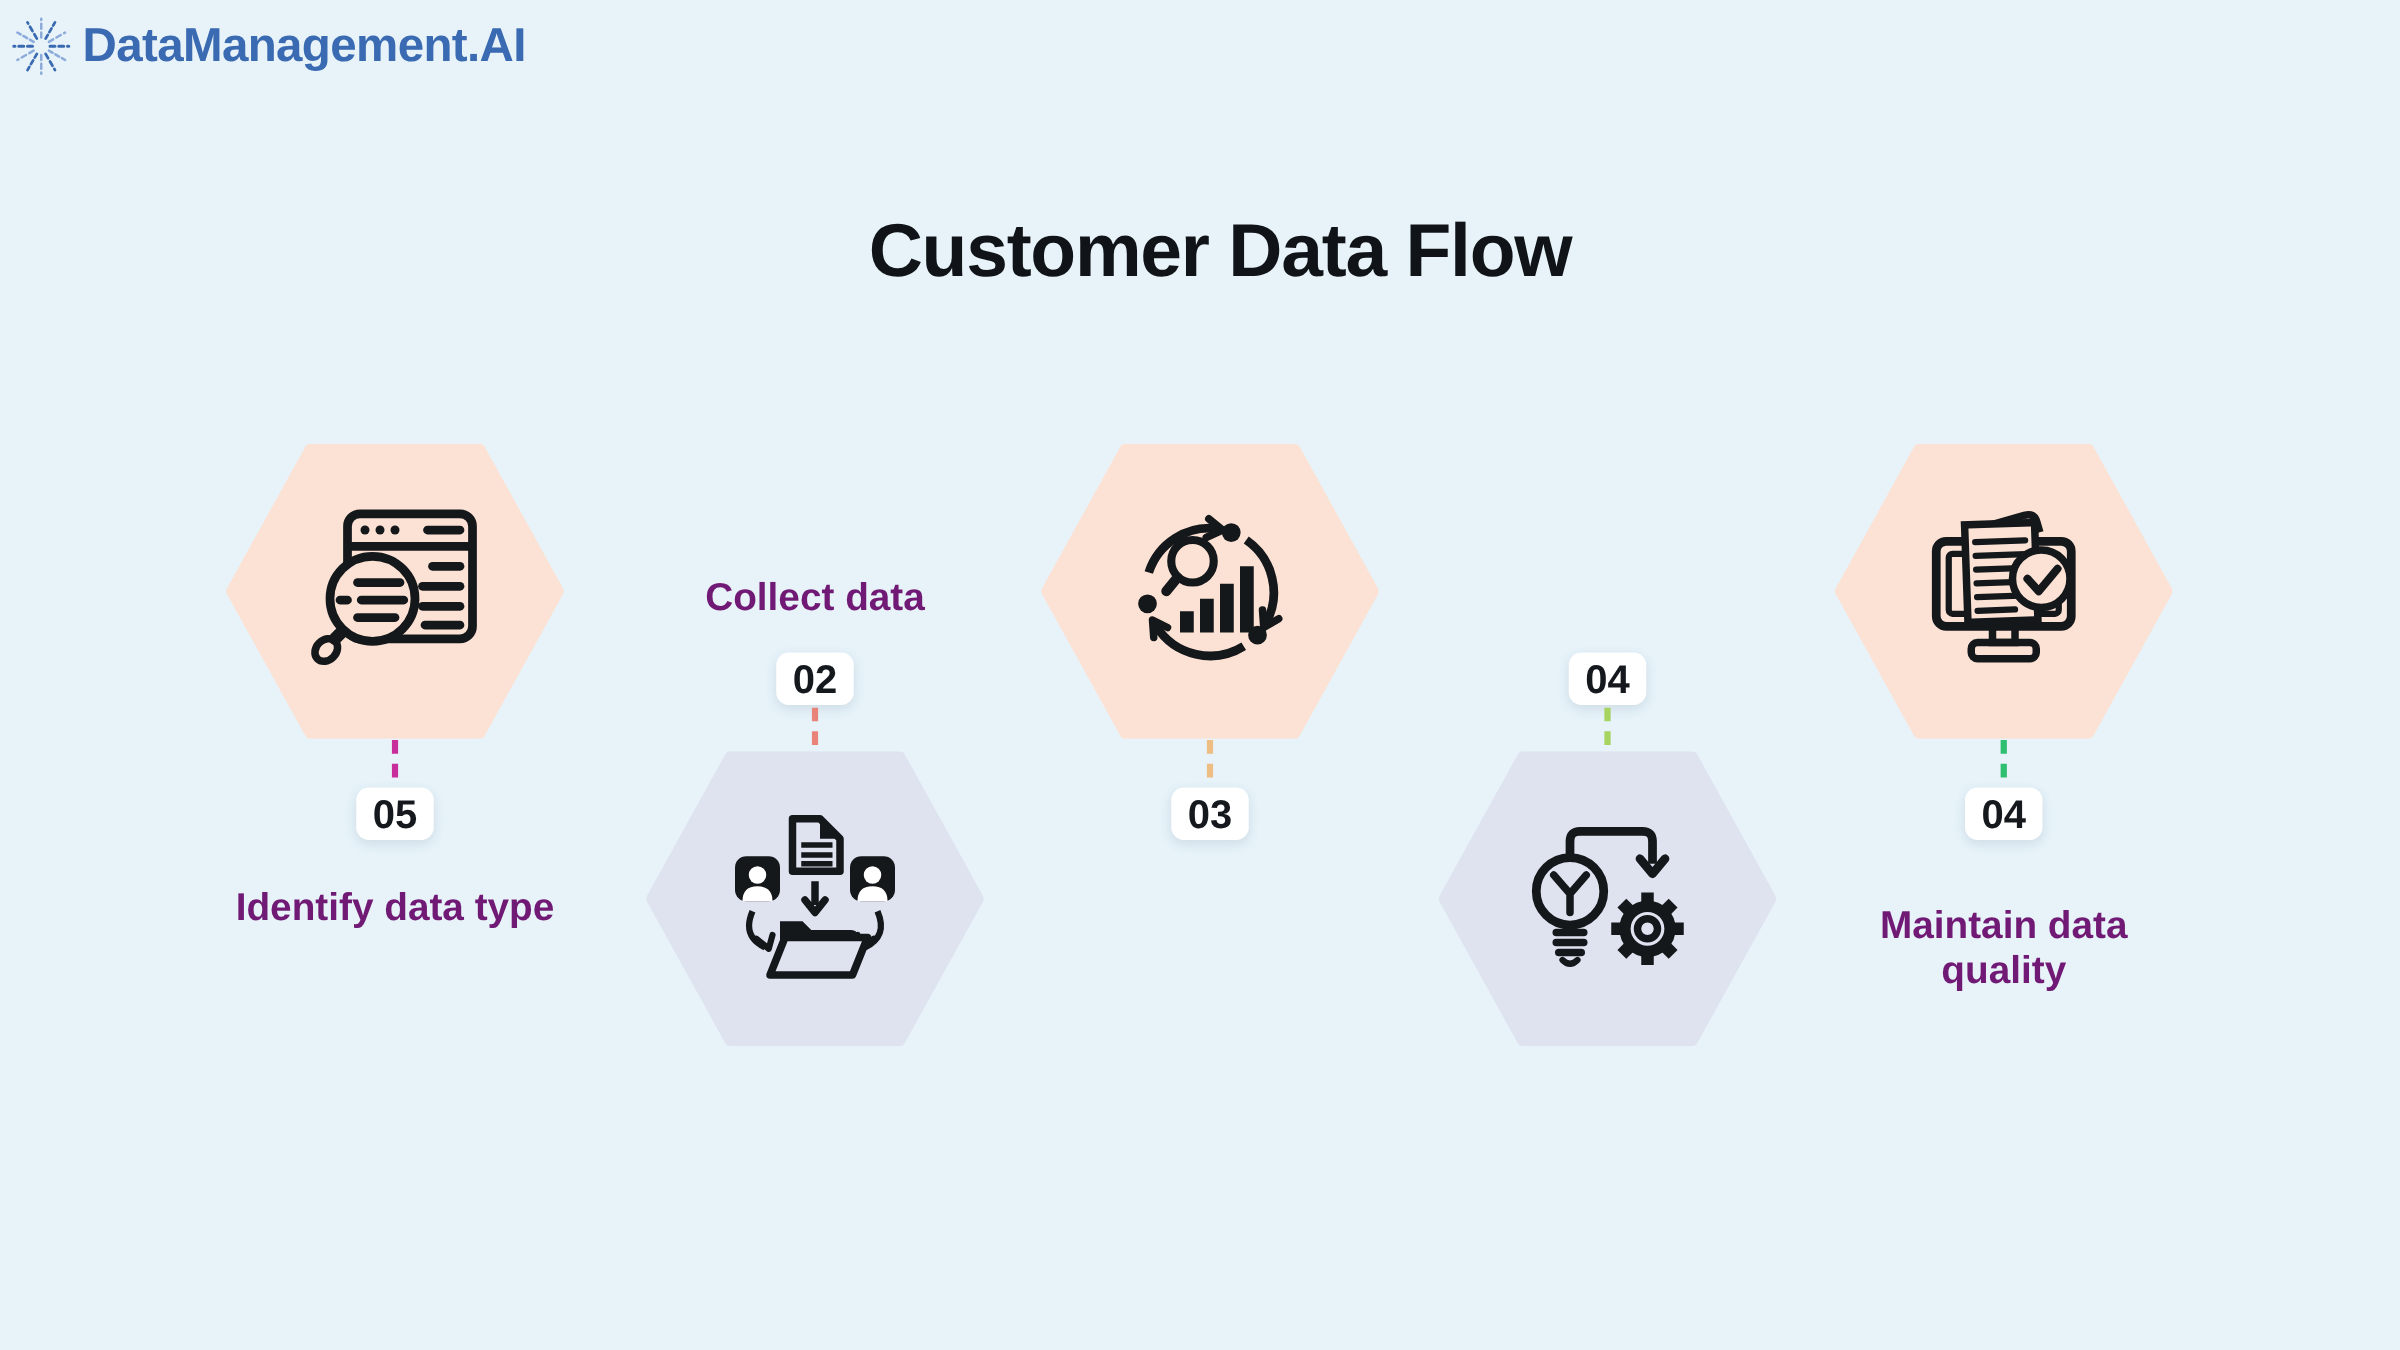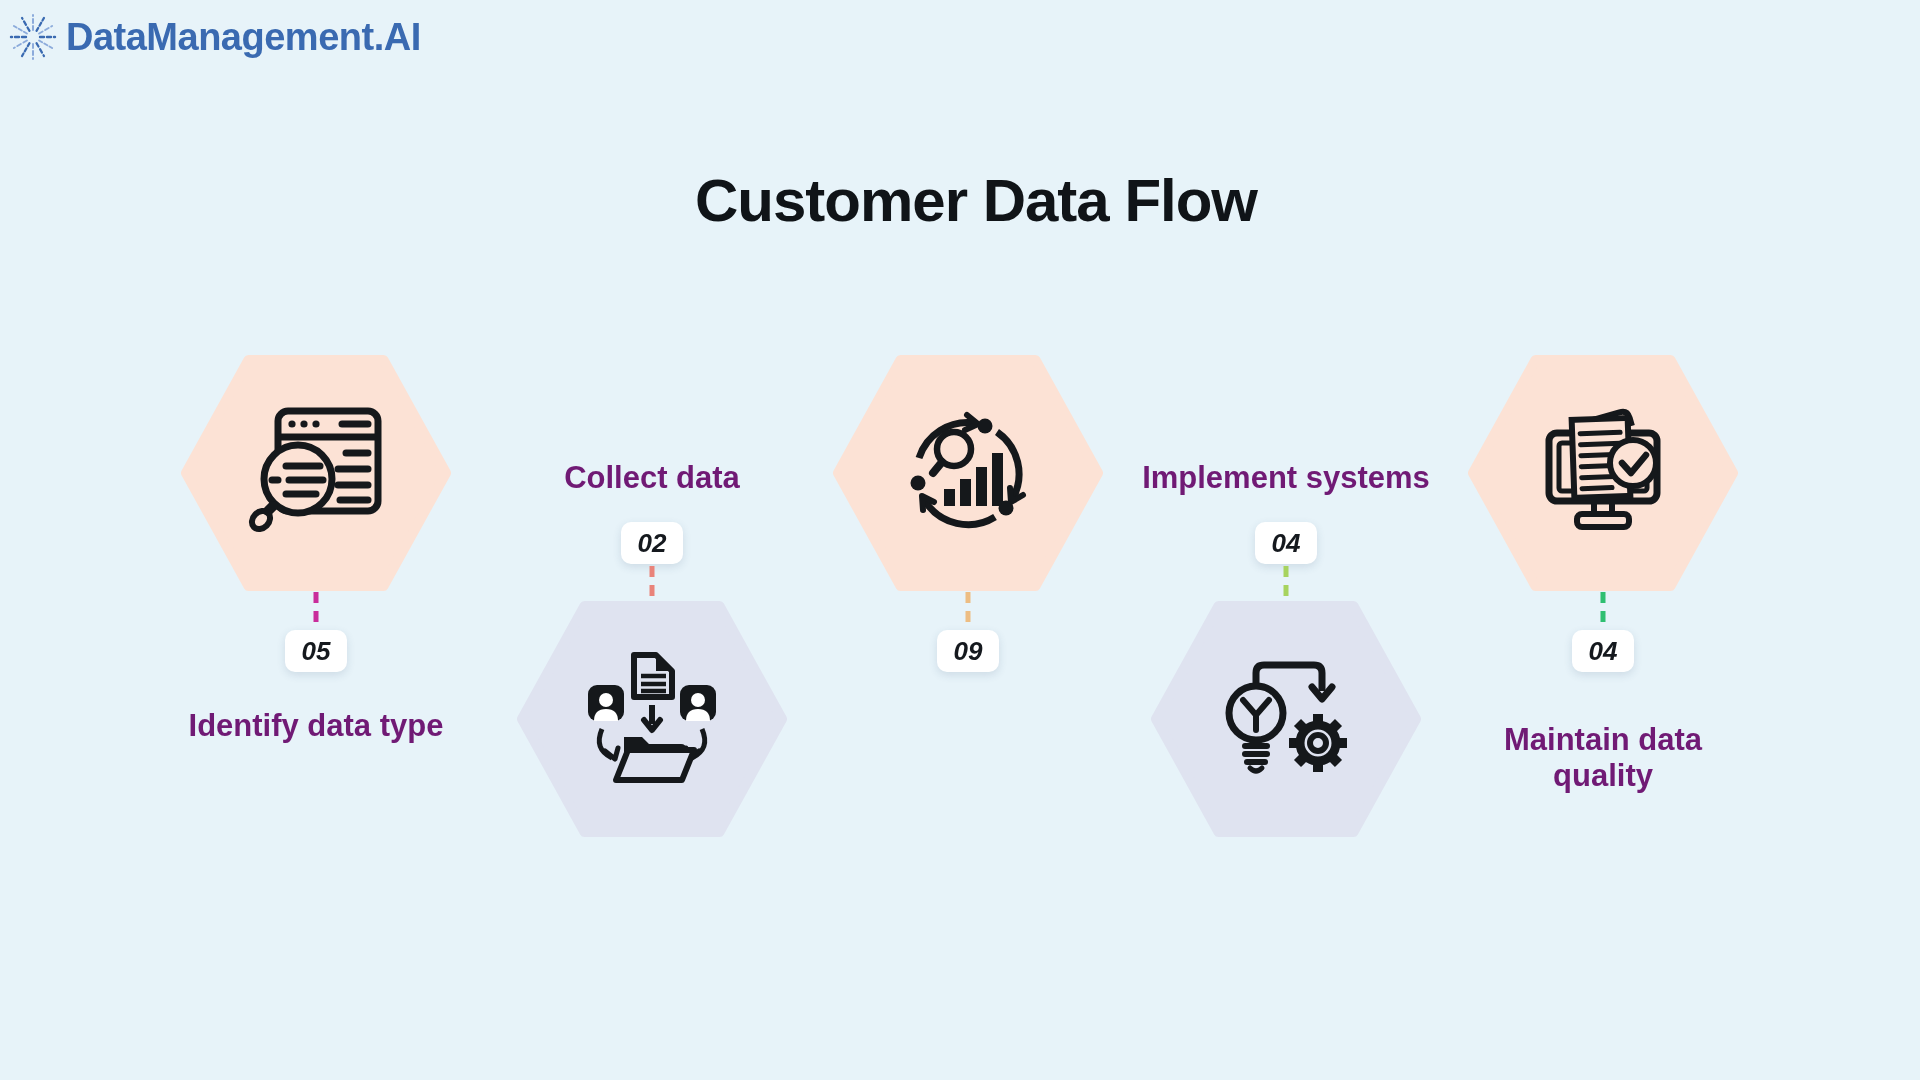--- a/index.html
+++ b/index.html
@@ -37,22 +37,22 @@
   .hex svg.icon{position:absolute;left:65px;top:48px;width:140px;height:140px;}
 
   .connector{position:absolute;left:calc(var(--cx) - 3px);width:6px;}
   .row-top .connector{top:592px;height:36px;}
   .row-bottom .connector{top:566px;height:34px;}
 
   .badge{
     position:absolute;left:calc(var(--cx) - 31px);width:62px;height:42px;
     background:var(--badge-bg,#ffffff);border-radius:10px;
     box-shadow:0 3px 9px rgba(50,80,110,.14);
-    font-size:26px;font-weight:bold;color:#15191e;
-    text-align:center;line-height:42px;font-style:italic;
+    font-size:32px;font-weight:bold;color:#15191e;
+    text-align:center;line-height:42px;
   }
   .row-top .badge{top:630px}
   .row-bottom .badge{top:522px}
 
   .label{
     position:absolute;left:calc(var(--cx) - 180px);width:360px;
     text-align:center;font-size:31px;line-height:36px;font-weight:bold;color:#701a75;
   }
   .row-top .label{top:708px}
   .row-bottom .label{top:460px}
@@ -175,25 +175,24 @@
         <line x1="44" y1="59" x2="35" y2="70" stroke-width="8" stroke-linecap="round"></line>
         <rect x="46" y="86" width="11" height="17" fill="#15181b"></rect>
         <rect x="62" y="76" width="11" height="27" fill="#15181b"></rect>
         <rect x="78" y="64" width="11" height="39" fill="#15181b"></rect>
         <rect x="94" y="50" width="11" height="53" fill="#15181b"></rect>
       </svg>
     </div>
     <svg class="connector" viewBox="0 0 6 36">
       <line x1="3" y1="0" x2="3" y2="36" stroke-width="5" stroke-dasharray="11 8" stroke="#edbd83"></line>
     </svg>
-    <div class="badge">09</div>
+    <div class="badge">03</div>
   </div>
 
   <div class="step c4 row-bottom">
-    <div class="label">Implement systems</div>
     <div class="badge">04</div>
     <svg class="connector" viewBox="0 0 6 34">
       <line x1="3" y1="0" x2="3" y2="34" stroke-width="5" stroke-dasharray="11 8" stroke="#a7d35f"></line>
     </svg>
     <div class="hex">
       <svg class="hexbg" viewBox="0 0 270 236">
         <polygon points="67.5,5 202.5,5 265,118 202.5,231 67.5,231 5,118" stroke-width="10" stroke-linejoin="round" fill="#dfe3f0" stroke="#dfe3f0"></polygon>
       </svg>
       <svg class="icon" viewBox="0 0 140 140">
         <path class="ln" d="M40,36 V24 Q40,16 48,16 H98 Q106,16 106,24 V42" stroke-width="7"></path>

